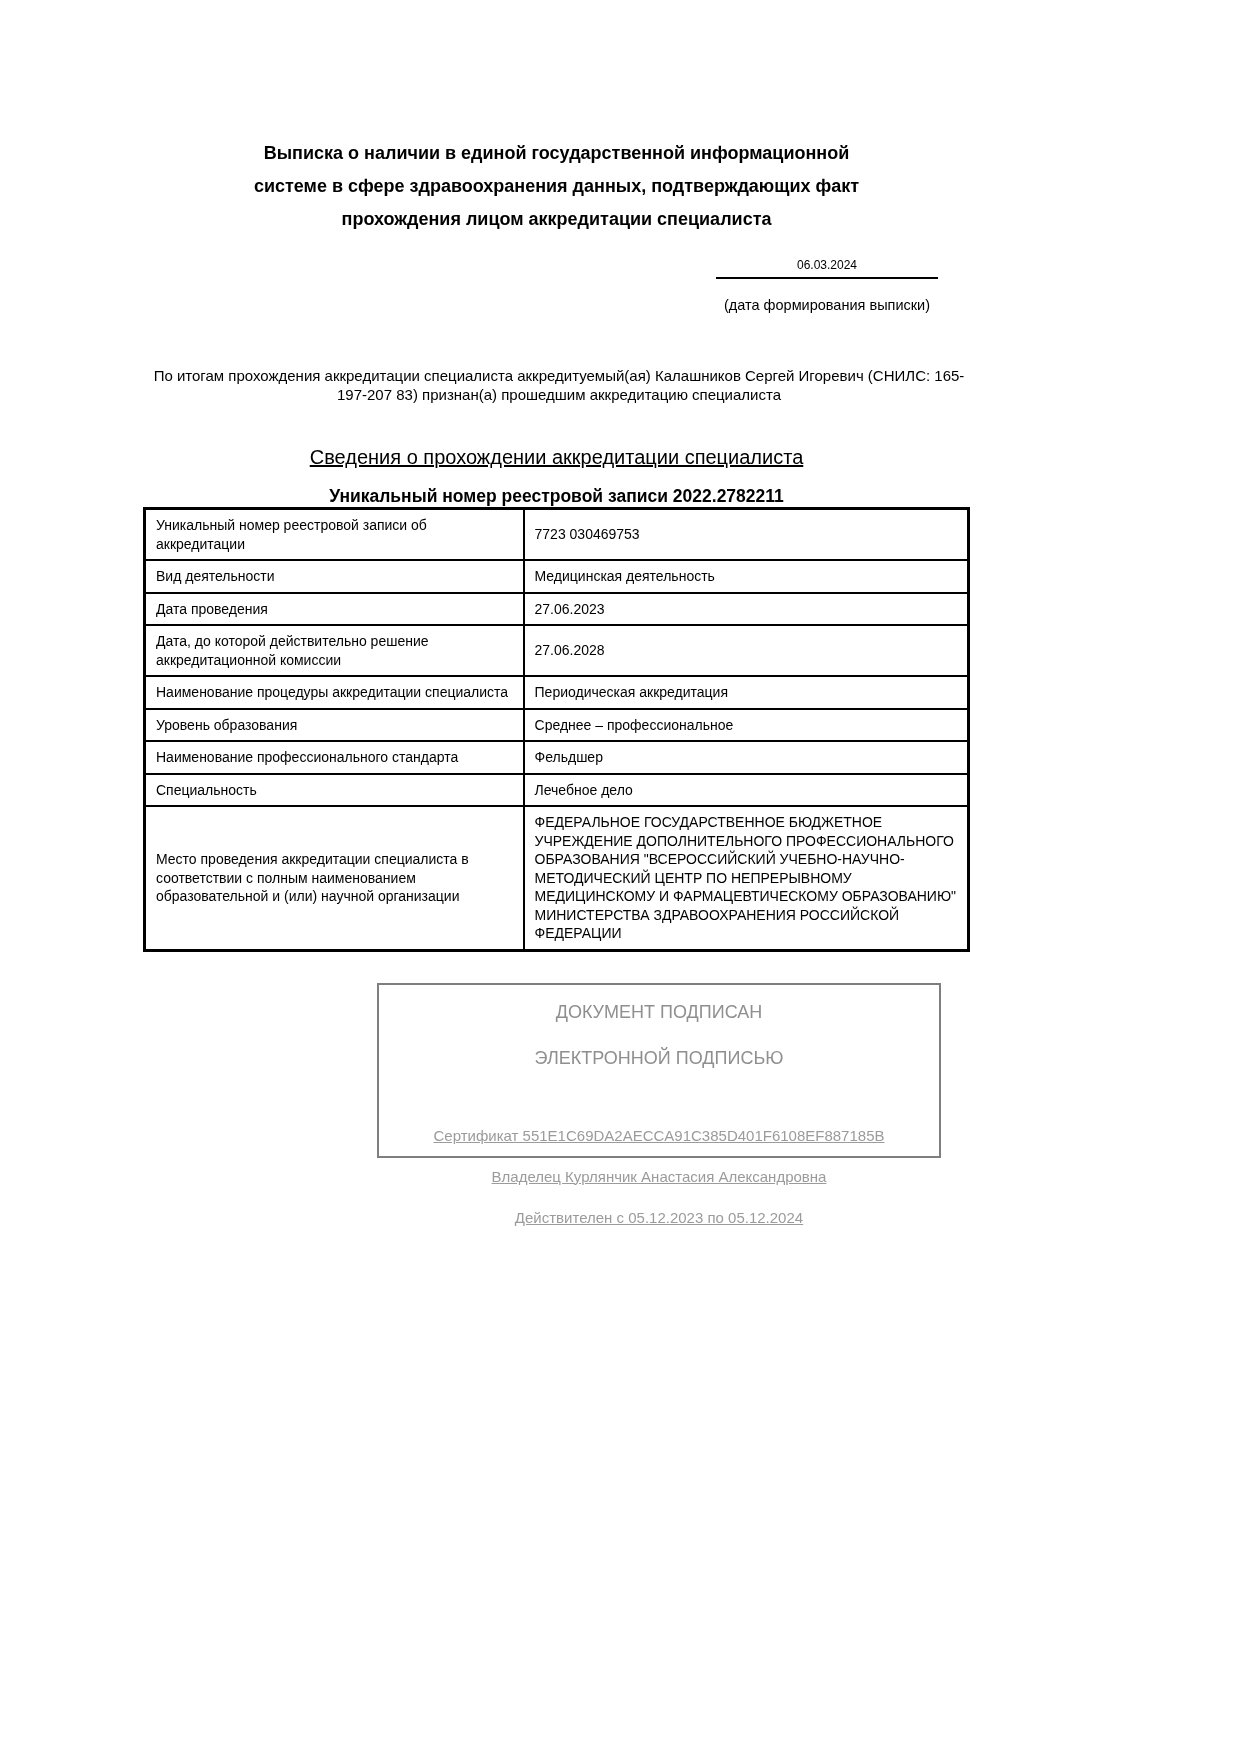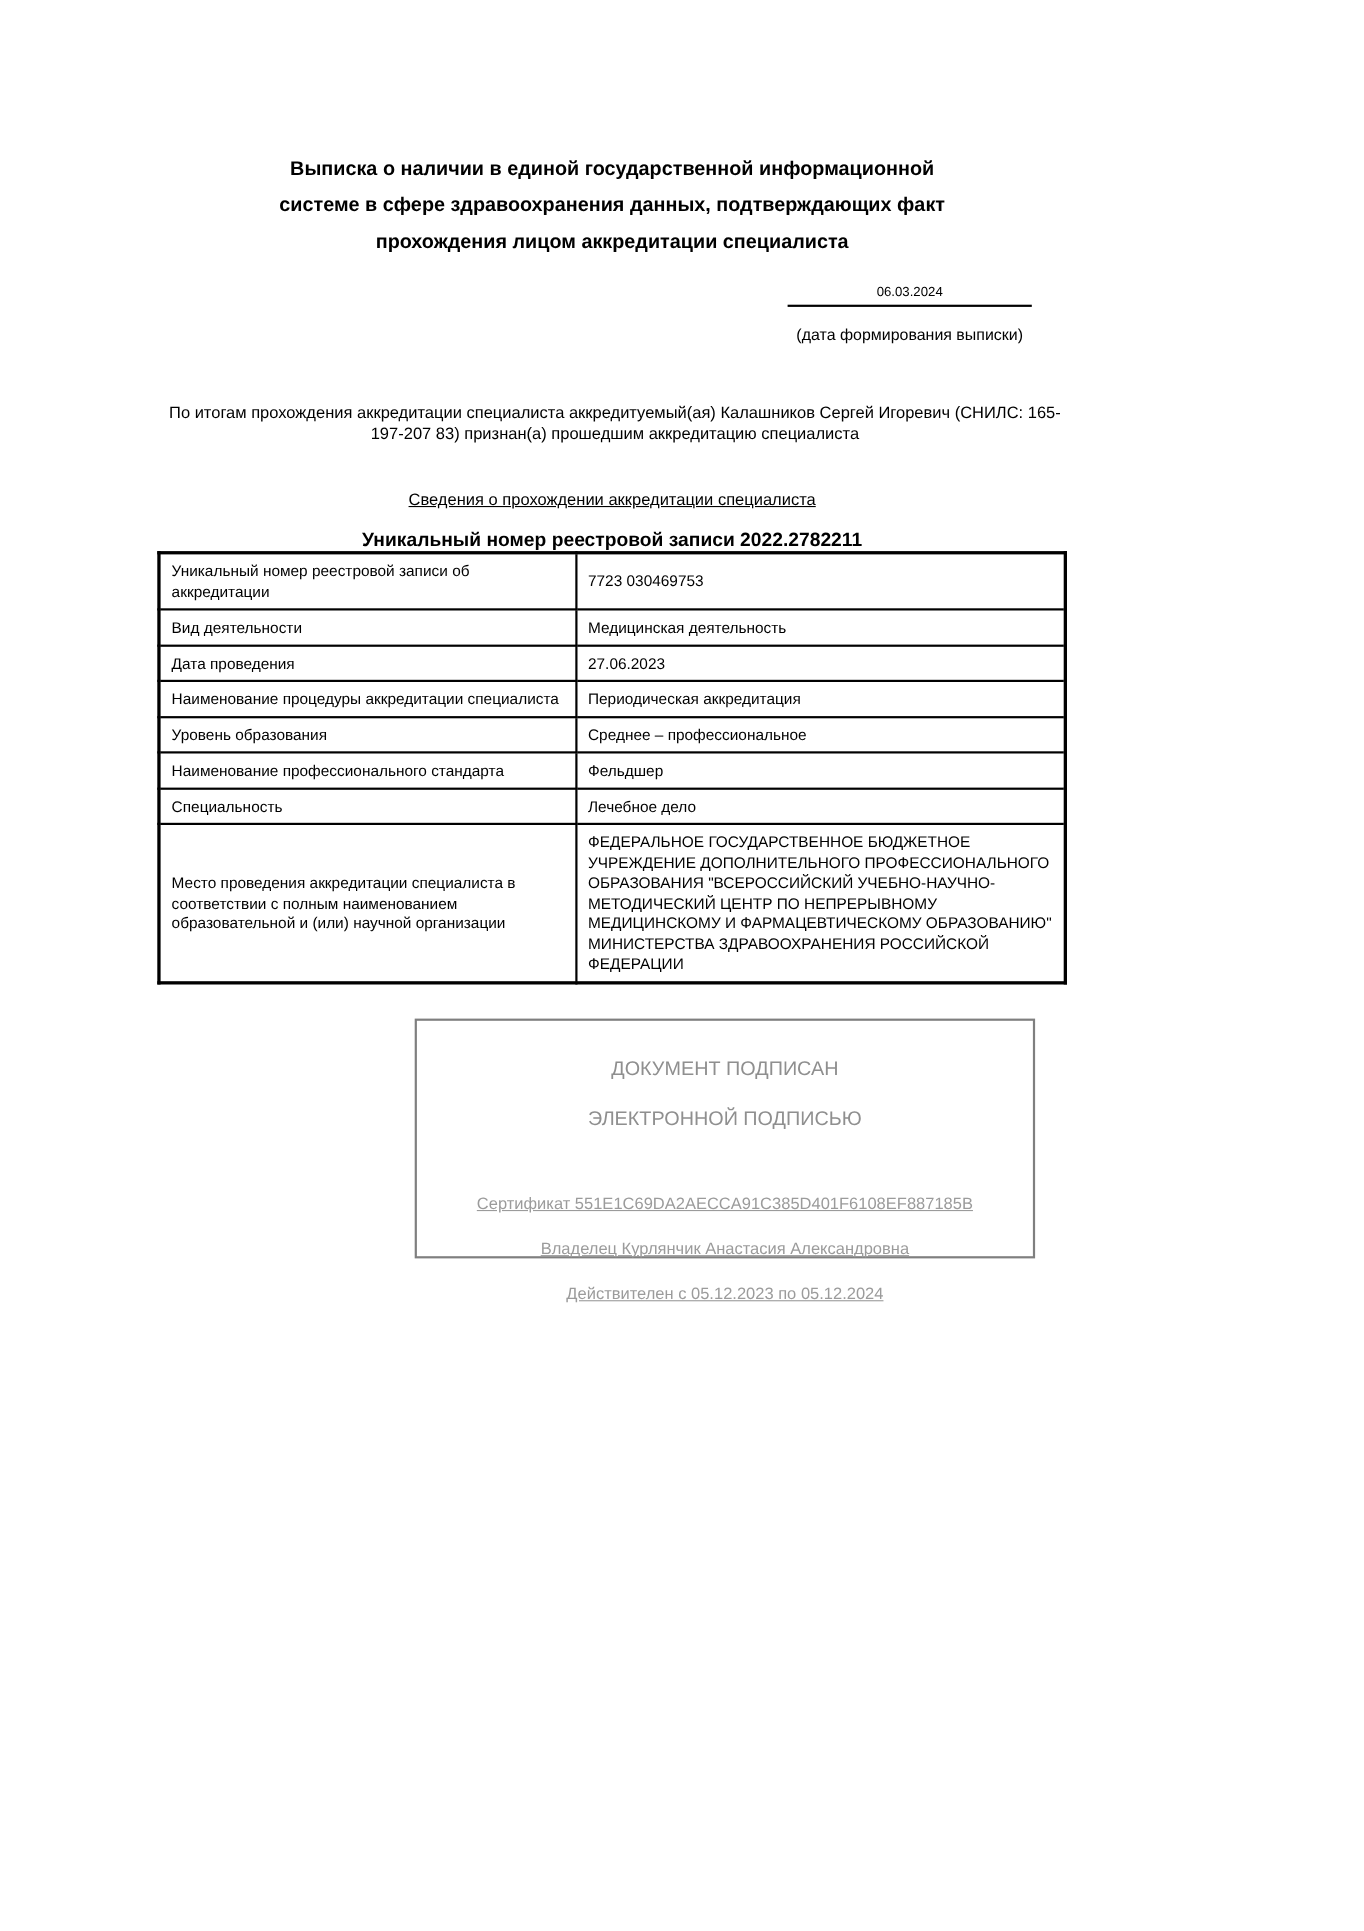--- a/index.html
+++ b/index.html
@@ -53,21 +53,21 @@
     width: 832px;
     text-align: center;
     font-size: 15px;
     line-height: 19px;
   }
 
   .section-heading {
     margin-top: 42px;
     width: 827px;
     text-align: center;
-    font-size: 15px;
+    font-size: 20px;
   }
   .section-heading .u { text-decoration: underline; }
 
   .registry-heading {
     margin-top: 17px;
     width: 827px;
     text-align: center;
     font-size: 17.5px;
     font-weight: bold;
   }
@@ -85,23 +85,23 @@
     padding: 6px 10px;
     vertical-align: middle;
     text-align: left;
   }
   table.acc-table td.lbl { width: 46%; }
   table.acc-table td.val { width: 54%; }
 
   .stamp {
     margin: 31px 0 0 234px;
     width: 564px;
-    height: 218px;
+    height: 175px;
     border: 2px solid var(--stamp-border);
-    padding: 32px 28px;
+    padding: 16px 28px;
   }
   .stamp-head {
     text-align: center;
     color: var(--stamp-heading-text);
     font-size: 18px;
     line-height: 22px;
   }
   .stamp-head + .stamp-head { margin-top: 24px; }
   .stamp-detail {
     color: var(--stamp-detail-text);
@@ -146,20 +146,24 @@
         </tr>
         <tr>
           <td class="lbl">Вид деятельности</td>
           <td class="val">Медицинская деятельность</td>
         </tr>
         <tr>
           <td class="lbl">Дата проведения</td>
           <td class="val">27.06.2023</td>
         </tr>
         <tr>
+          <td class="lbl">Дата, до которой действительно решение аккредитационной комиссии</td>
+          <td class="val">27.06.2028</td>
+        </tr>
+        <tr>
           <td class="lbl">Наименование процедуры аккредитации специалиста</td>
           <td class="val">Периодическая аккредитация</td>
         </tr>
         <tr>
           <td class="lbl">Уровень образования</td>
           <td class="val">Среднее – профессиональное</td>
         </tr>
         <tr>
           <td class="lbl">Наименование профессионального стандарта</td>
           <td class="val">Фельдшер</td>

